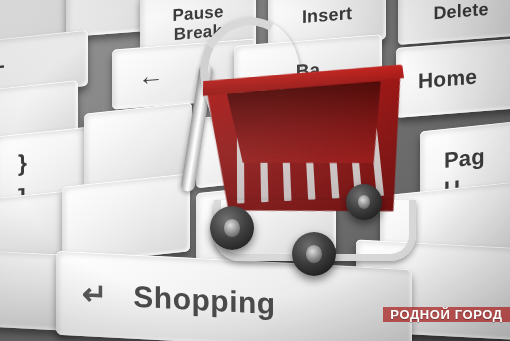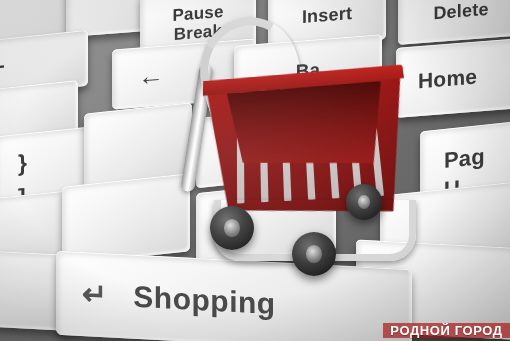--- a/index.html
+++ b/index.html
@@ -149,21 +149,20 @@
   #wheel-bl{left:150px;top:160px;width:36px;height:36px;}
 
   
   .watermark{
     position:absolute;left:383px;top:307px;width:127px;height:15px;
     background:rgba(168,26,26,.70);
     display:flex;align-items:flex-start;justify-content:center;
     color:#ffffff;font-size:13px;font-weight:bold;letter-spacing:.6px;
     text-shadow:0 1px 1px rgba(0,0,0,.35);
     white-space:nowrap;
-    margin-top:16px;
   }
   
   .vignette{
     position:absolute;inset:0;pointer-events:none;
     background:radial-gradient(ellipse at 45% 45%,rgba(255,255,255,.10) 0%,rgba(0,0,0,0) 55%,rgba(0,0,0,.22) 100%);
   }
 </style>
 </head>
 <body>
 

